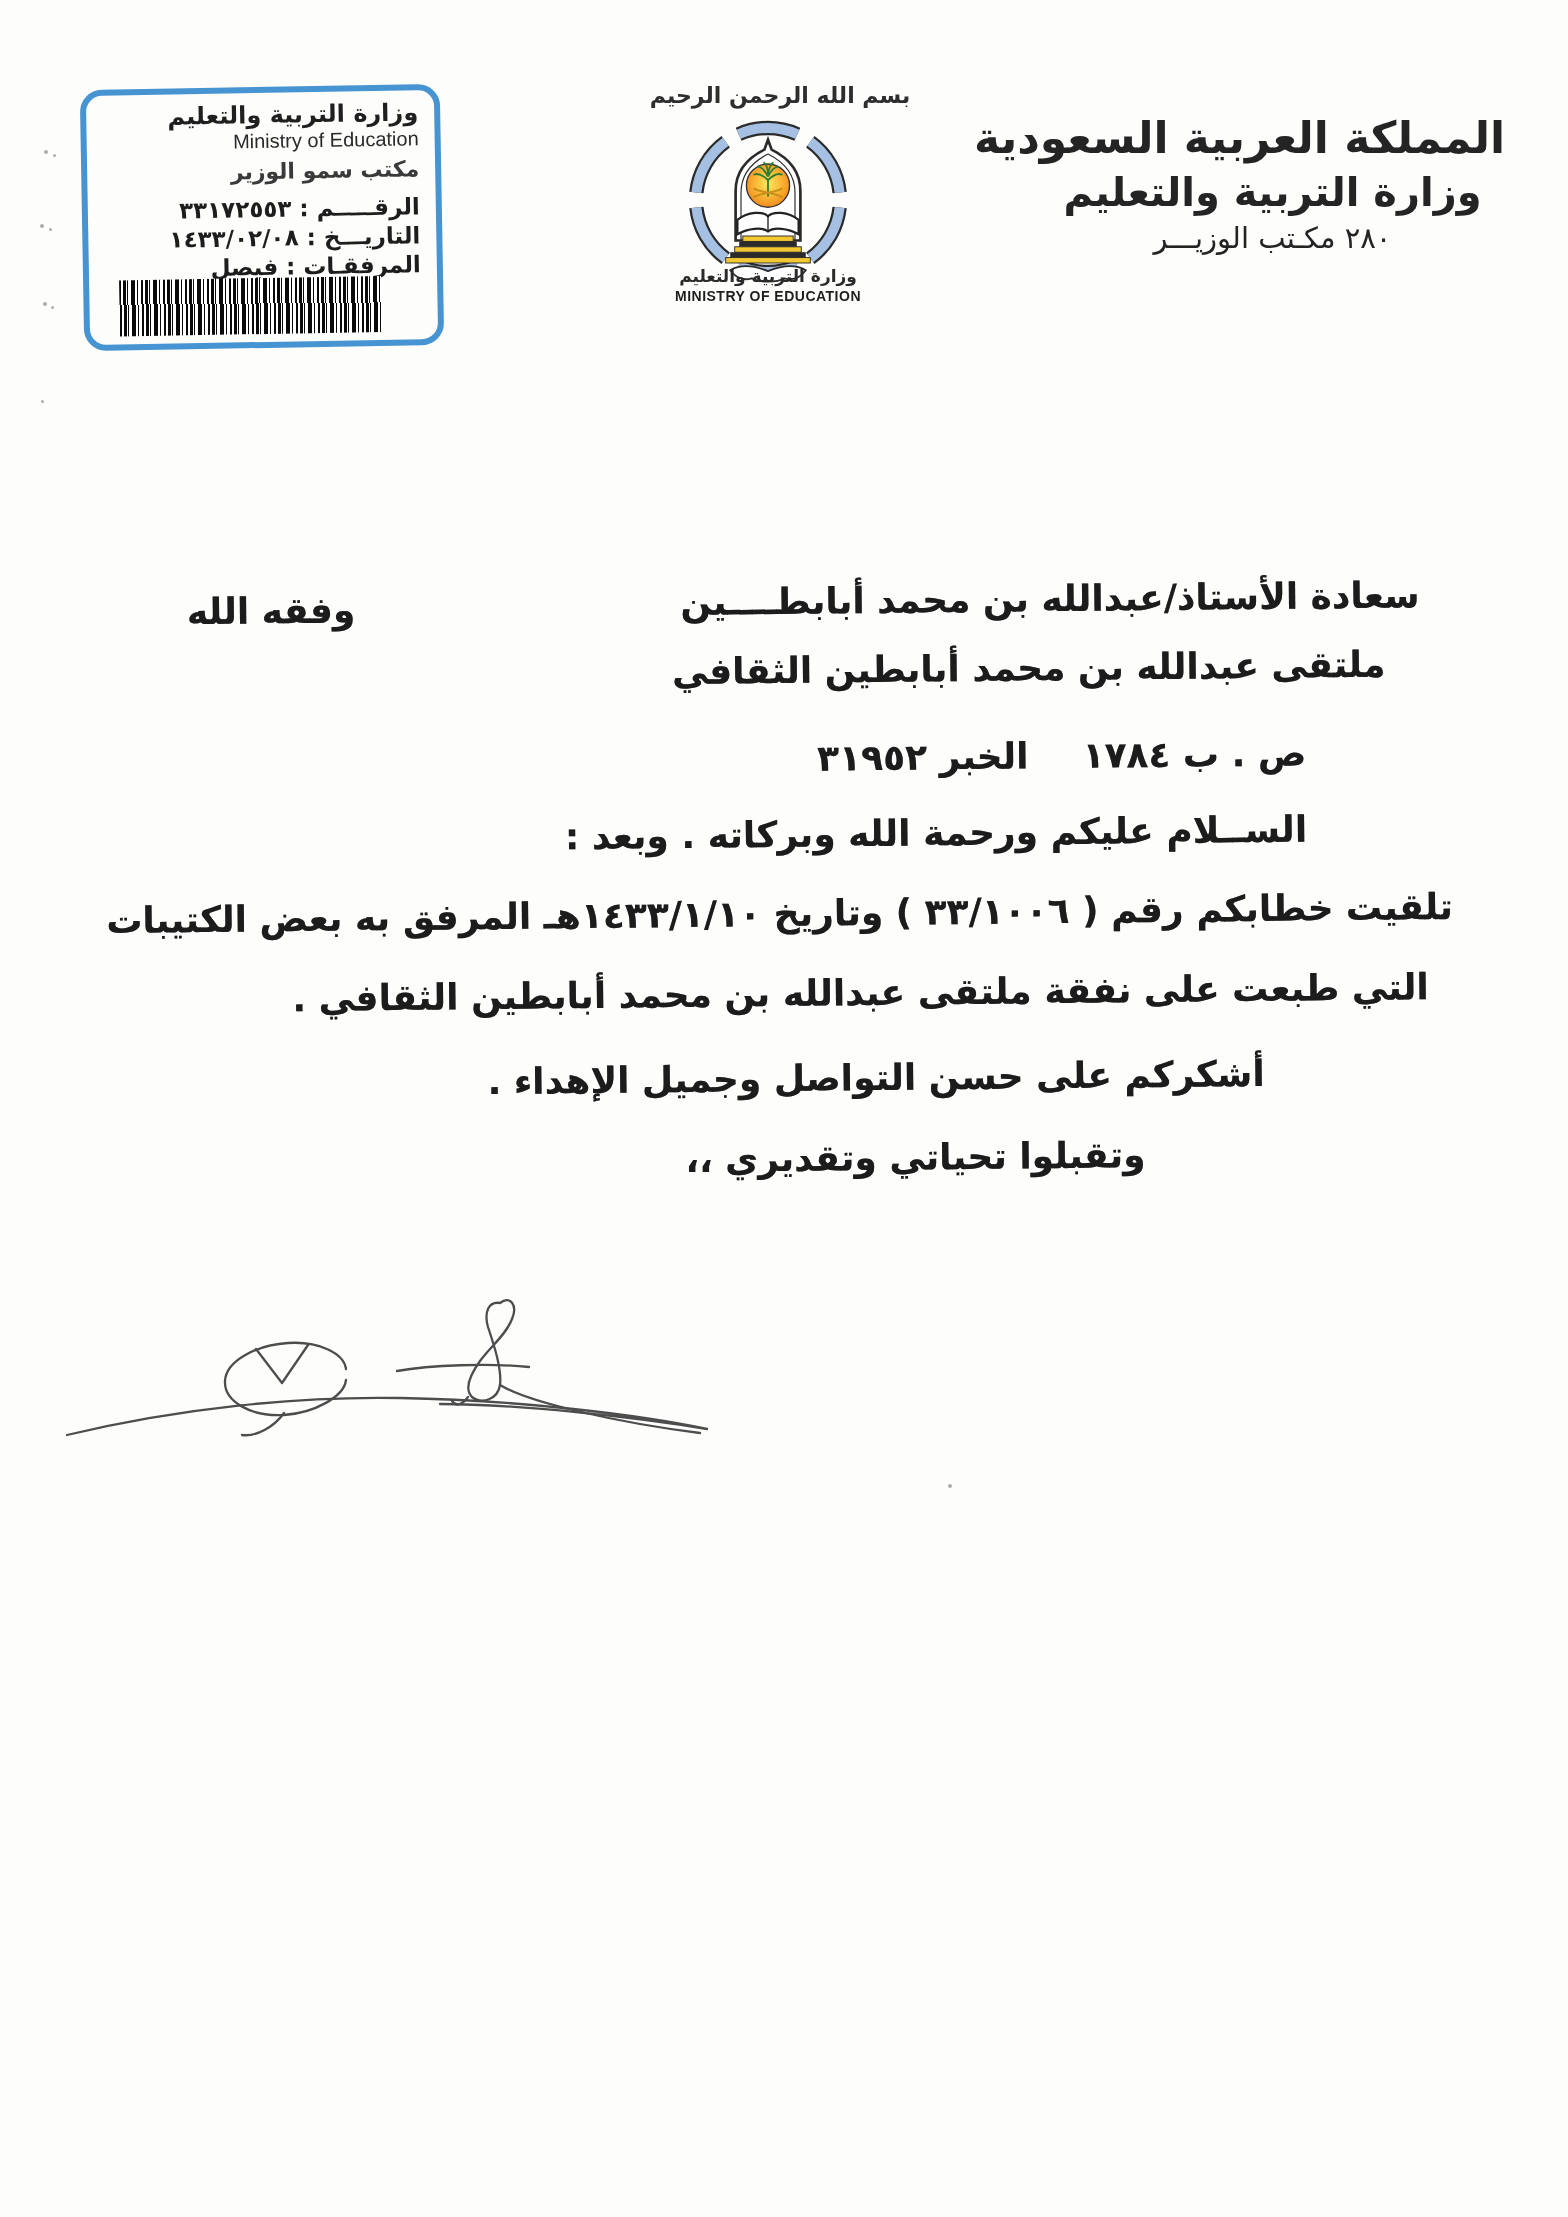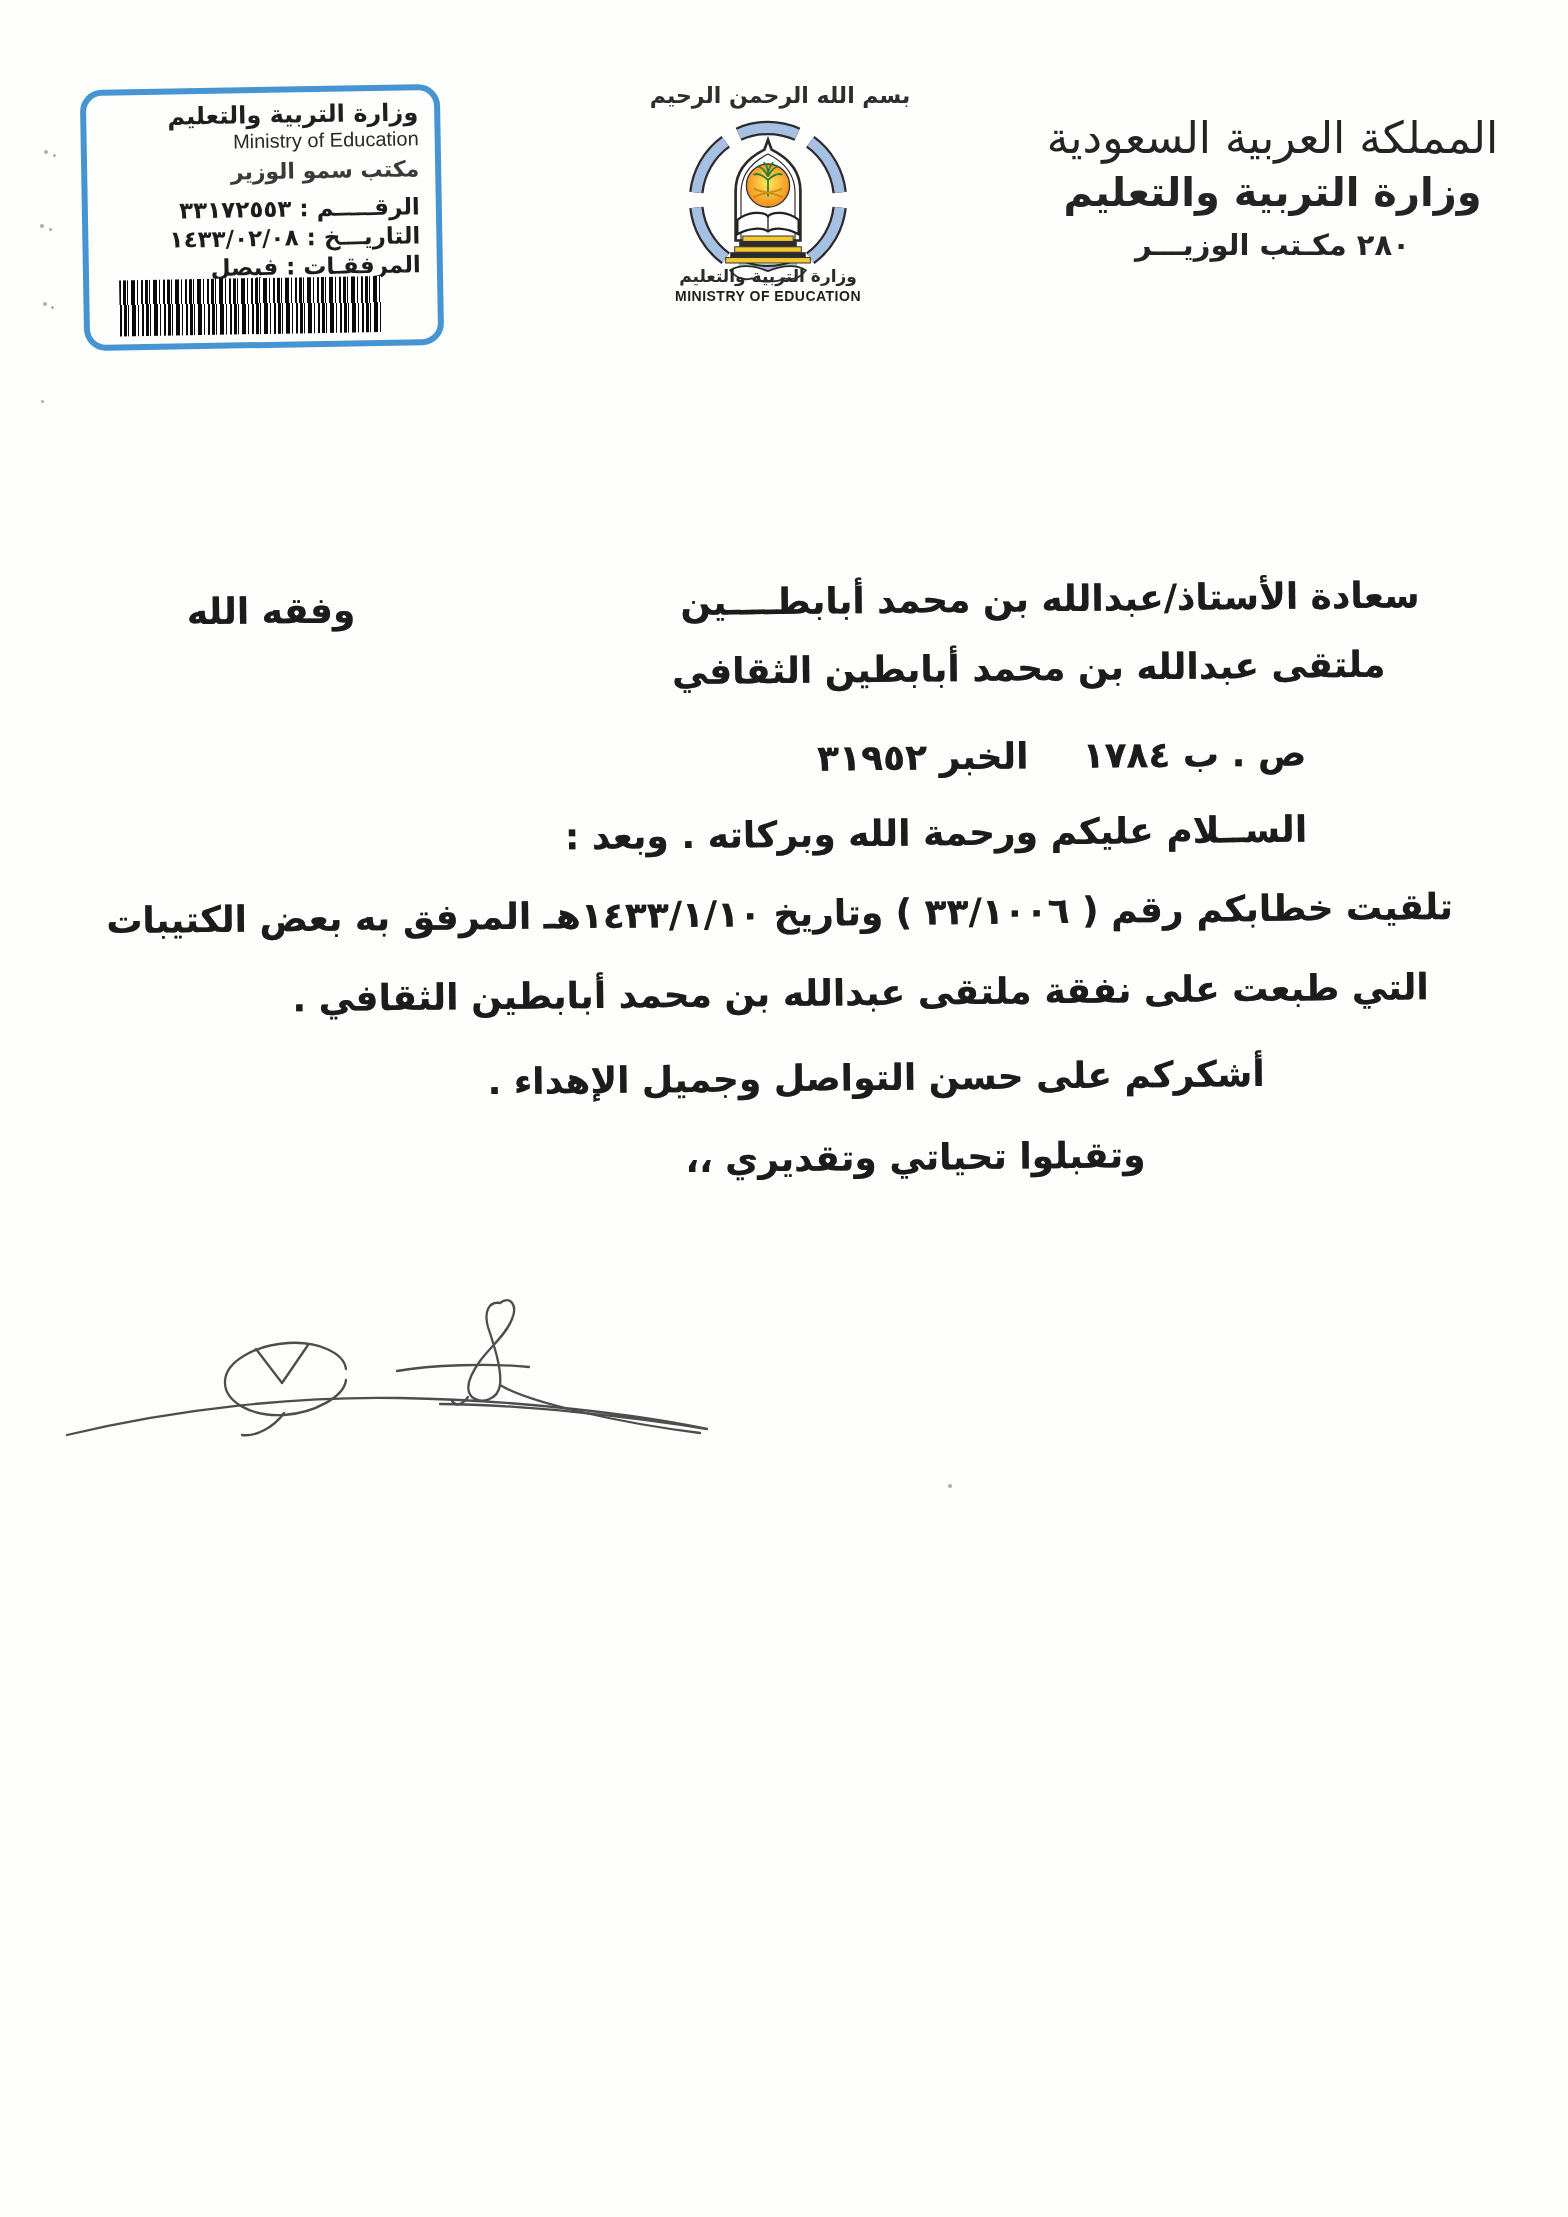--- a/index.html
+++ b/index.html
@@ -24,23 +24,23 @@
              font-size:22px;font-weight:bold;color:#2e2e2e;white-space:nowrap;margin-top:17px;}
   .emblem{position:absolute;left:678px;top:110px;width:180px;height:180px;}
   .emblem-ar{position:absolute;left:648px;top:266px;width:240px;text-align:center;direction:rtl;
              font-size:17px;font-weight:bold;color:#2b2b2b;white-space:nowrap;}
   .emblem-en{position:absolute;left:648px;top:288px;width:240px;text-align:center;
              font-family:"Liberation Sans",sans-serif;font-size:14px;font-weight:bold;
              letter-spacing:0.5px;color:#1e1e1e;white-space:nowrap;}
 
   
   .letterhead{position:absolute;left:1040px;top:112px;width:465px;text-align:center;direction:rtl;color:#242424;}
-  .lh1{font-size:44px;font-weight:normal;white-space:nowrap;}
+  .lh1{font-size:44px;font-weight:bold;white-space:nowrap;}
   .lh2{font-size:40px;font-weight:bold;margin-top:6px;white-space:nowrap;}
-  .lh3{font-size:29px;font-weight:bold;margin-top:13px;white-space:nowrap;}
+  .lh3{font-size:29px;font-weight:normal;margin-top:6px;white-space:nowrap;}
 
   
   .letter-body{position:absolute;inset:0;transform:rotate(-0.6deg);}
   .l-line{position:absolute;direction:rtl;font-size:36px;font-weight:bold;color:#1c1c1c;
           white-space:nowrap;text-shadow:0 0 0.6px rgba(20,20,20,.55);}
   .pos-to{right:143px;top:581px;}
   .pos-bless{left:192px;top:585px;right:auto;}
   .pos-org{right:178px;top:650px;}
   .pos-po{right:258px;top:738px;}
   .pos-salam{right:258px;top:814px;}

